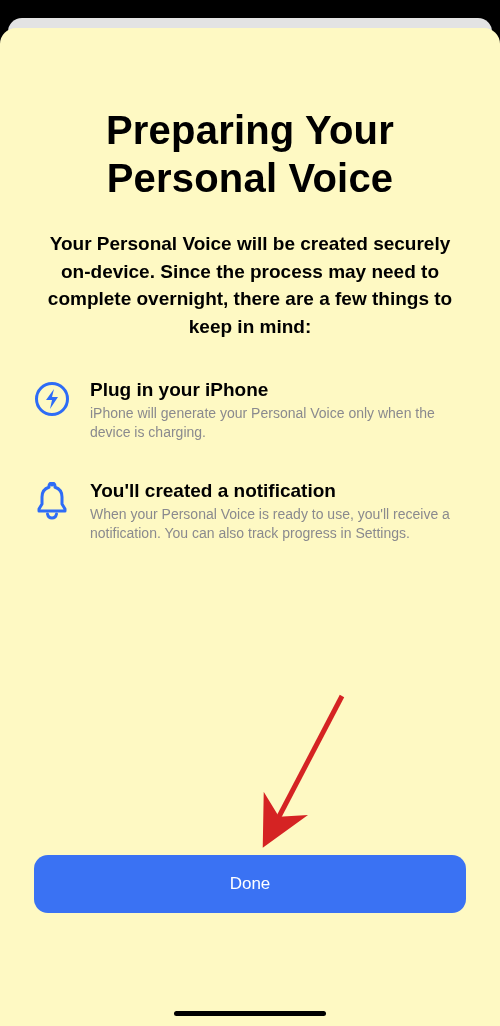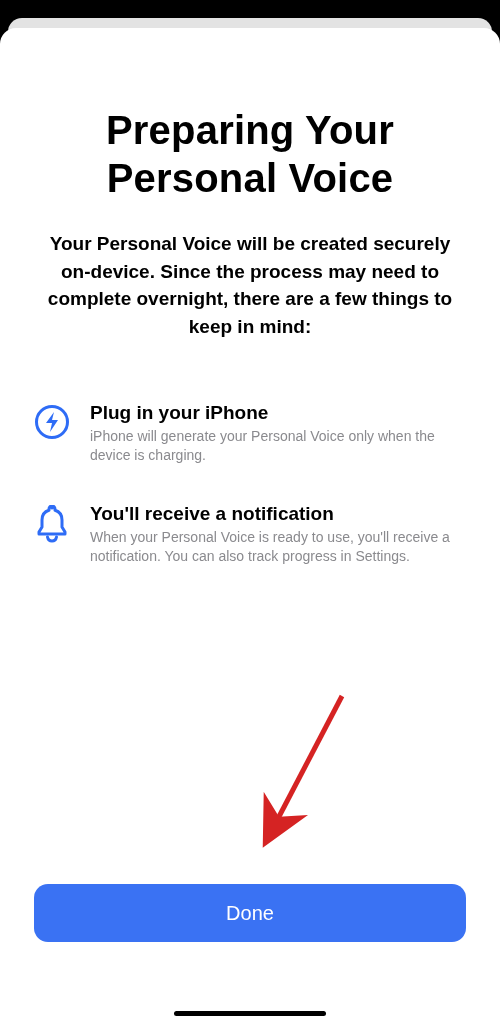--- a/index.html
+++ b/index.html
@@ -23,21 +23,21 @@
       height: 14px;
       background: #e3e3e3;
       border-radius: 14px 14px 0 0;
     }
     .sheet {
       position: absolute;
       left: 0;
       right: 0;
       top: 28px;
       bottom: 0;
-      background: #ffffff;
+      background: #fef9c3;
       border-radius: 16px 16px 0 0;
       padding: 0 34px;
       display: flex;
       flex-direction: column;
     }
     .title {
       margin-top: 78px;
       font-size: 40px;
       font-weight: 700;
       text-align: center;
@@ -47,21 +47,21 @@
     }
     .subtitle {
       margin-top: 28px;
       font-size: 19px;
       line-height: 1.45;
       text-align: center;
       color: #000;
       font-weight: 700;
     }
     .items {
-      margin-top: 62px;
+      margin-top: 39px;
     }
     .item {
       display: flex;
       align-items: flex-start;
       gap: 20px;
       margin-bottom: 38px;
     }
     .icon-wrap {
       width: 36px;
       flex-shrink: 0;
@@ -81,28 +81,28 @@
     .item-desc {
       font-size: 14px;
       line-height: 1.35;
       color: #8a8a8e;
       font-weight: 400;
     }
     .spacer {
       flex: 1;
     }
     .done-btn {
-      margin-bottom: 84px;
+      margin-bottom: 113px;
       height: 58px;
       width: 100%;
       background: #3a72f3;
       border: none;
       border-radius: 14px;
       color: #fff;
-      font-size: 20px;
+      font-size: 17px;
       font-weight: 500;
       cursor: pointer;
       display: flex;
       align-items: center;
       justify-content: center;
     }
     .home-indicator {
       position: absolute;
       bottom: 10px;
       left: 50%;
@@ -144,21 +144,21 @@
     </div>
 
     <div class="item">
       <div class="icon-wrap">
         <svg width="34" height="38" viewBox="0 0 34 38">
           <path d="M17 3 C17 3 17 1 17 1 C15.3 1 14 2.3 14 4 L14 5.2 C9.5 6.5 7 10.5 7 15 L7 22 L4 27 L4 29 L30 29 L30 27 L27 22 L27 15 C27 10.5 24.5 6.5 20 5.2 L20 4 C20 2.3 18.7 1 17 1 Z" fill="none" stroke="#2e6cf6" stroke-width="3" stroke-linejoin="round"></path>
           <path d="M12.5 32 C13 34.5 14.8 36 17 36 C19.2 36 21 34.5 21.5 32" fill="none" stroke="#2e6cf6" stroke-width="3" stroke-linecap="round"></path>
         </svg>
       </div>
       <div class="item-text">
-        <div class="item-title">You'll receive a notification</div>
+        <div class="item-title">You'll created a notification</div>
         <div class="item-desc">When your Personal Voice is ready to use, you'll receive a notification. You can also track progress in Settings.</div>
       </div>
     </div>
 
   </div>
 
   <div class="spacer"></div>
 
   <button class="done-btn">
     <span>Done</span>

